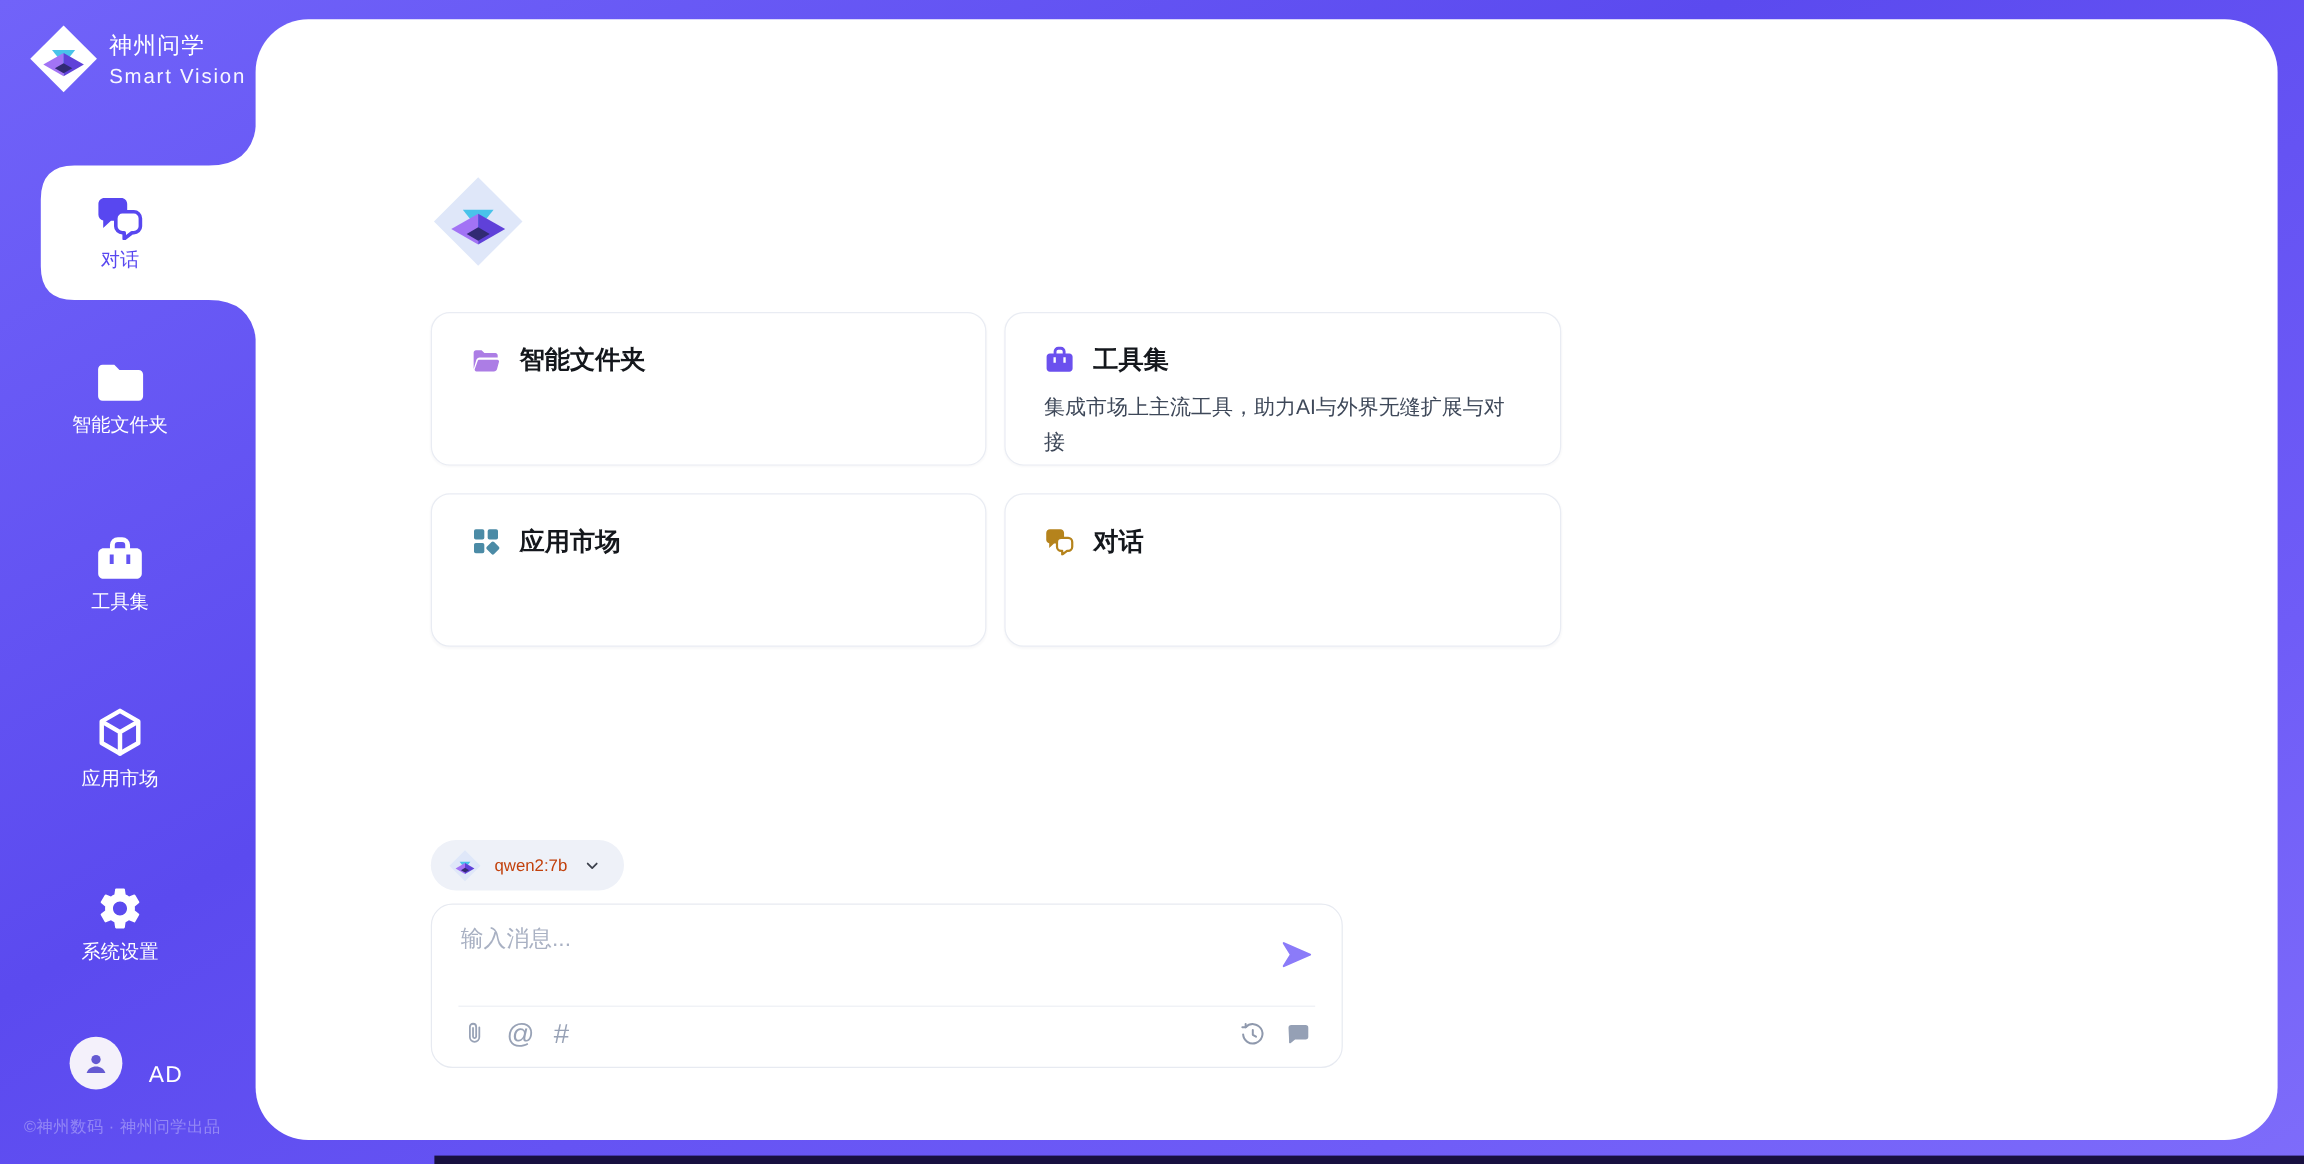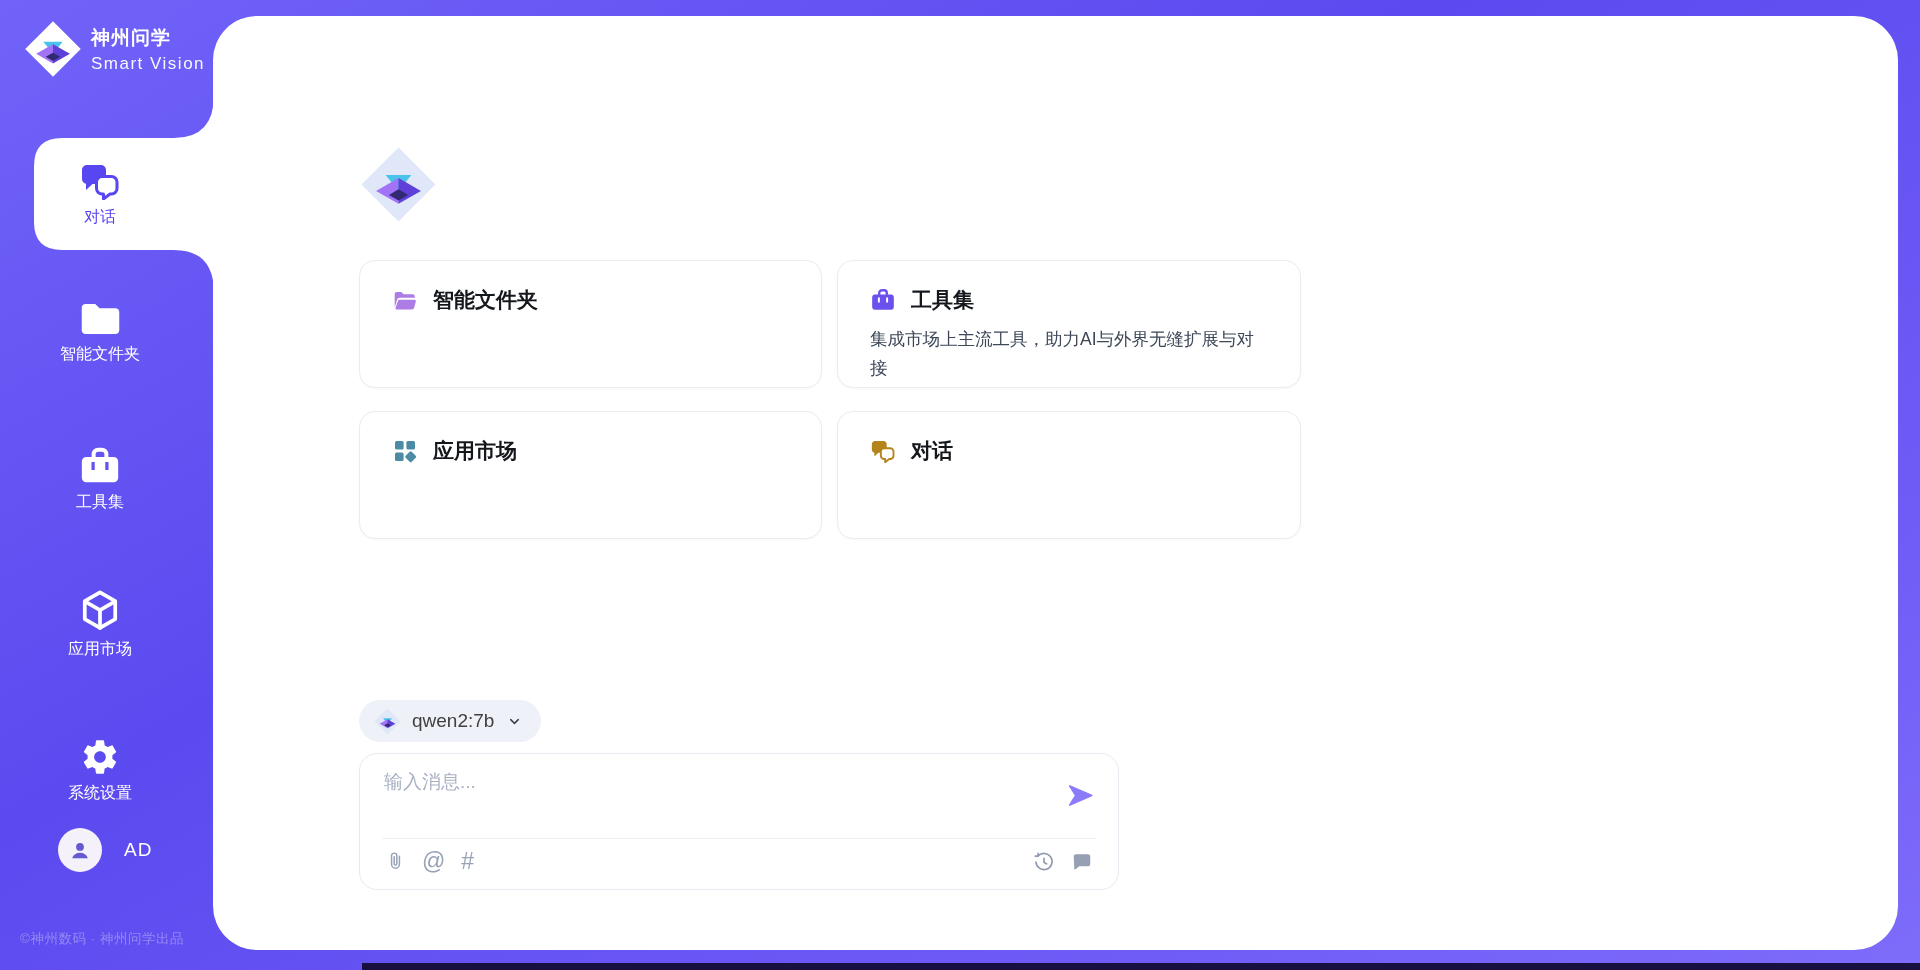--- a/index.html
+++ b/index.html
@@ -15,21 +15,21 @@
   .panel {
     position:absolute; left:213px; top:16px; right:22px; bottom:20px;
     background:#fff; border-radius:44px;
   }
 
   
   .sidebar { position:absolute; left:0; top:0; width:213px; height:100%; }
 
   .brand { position:absolute; left:24px; top:20px; display:flex; align-items:center; gap:9px; }
   .brand svg { width:58px; height:58px; }
-  .brand-name { color:#fff; font-size:19px; font-weight:bold; letter-spacing:1px; }
+  .brand-name { color:#fff; font-size:19px; font-weight:normal; letter-spacing:1px; }
   .brand-sub  { color:rgba(255,255,255,.95); font-size:17px; letter-spacing:1.5px; margin-top:3px; }
 
   .tab-svg { position:absolute; left:0; top:0; width:214px; height:300px; }
 
   .tab-content {
     position:absolute; left:0; top:140px; width:200px; height:110px;
     display:flex; flex-direction:column; align-items:center; justify-content:center;
     gap:7px; color:#5847f0; cursor:pointer;
   }
   .tab-content svg { width:42px; height:38px; }
@@ -39,21 +39,21 @@
     position:absolute; left:0; width:200px;
     display:flex; flex-direction:column; align-items:center; gap:6px;
     color:#fff; cursor:pointer;
   }
   .nav-item svg { display:block; }
   .ni-folders  { top:300px; }
   .ni-tools    { top:446px; }
   .ni-market   { top:589px; }
   .ni-settings { top:737px; }
 
-  .user-row { position:absolute; left:58px; top:828px; display:flex; align-items:center; gap:22px; cursor:pointer; }
+  .user-row { position:absolute; left:58px; top:864px; display:flex; align-items:flex-end; gap:22px; cursor:pointer; }
   .avatar { width:44px; height:44px; border-radius:50%; background:#f4f1fb; display:flex; align-items:center; justify-content:center; }
   .avatar svg { width:26px; height:26px; }
   .user-name { color:#fff; font-size:19px; letter-spacing:1px; }
 
   .copyright { position:absolute; left:20px; top:930px; font-size:13.5px; color:rgba(255,255,255,.32); letter-spacing:.5px; }
 
   
   .greeting { position:absolute; left:360px; top:146px; display:flex; align-items:center; gap:20px; }
   .greeting svg { width:77px; height:77px; }
   .greeting-title { font-size:29px; font-weight:bold; color:#101114; letter-spacing:.5px; }
@@ -76,21 +76,21 @@
   .ci-grid   { color:#4b8ba6; }
   .ci-chat   { color:#b5831c; }
 
   
   .model-pill {
     position:absolute; left:359px; top:700px; height:42px;
     display:inline-flex; align-items:center; gap:11px; padding:0 19px 0 15px;
     background:#eef1f8; border-radius:21px; cursor:pointer;
   }
   .model-pill .mlogo { width:27px; height:27px; }
-  .model-name { font-size:19px; color:#404040; }
+  .model-name { font-size:14px; color:#c2410c; }
   .model-pill .chev { width:15px; height:15px; color:#3c414c; margin-left:2px; }
 
   
   .composer {
     position:absolute; left:359px; top:753px; width:760px; height:137px;
     background:#fff; border:1.5px solid #e7eaf1; border-radius:18px;
   }
   .composer textarea {
     position:absolute; left:24px; top:15px; width:840px; height:58px;
     border:none; outline:none; resize:none; background:transparent;

